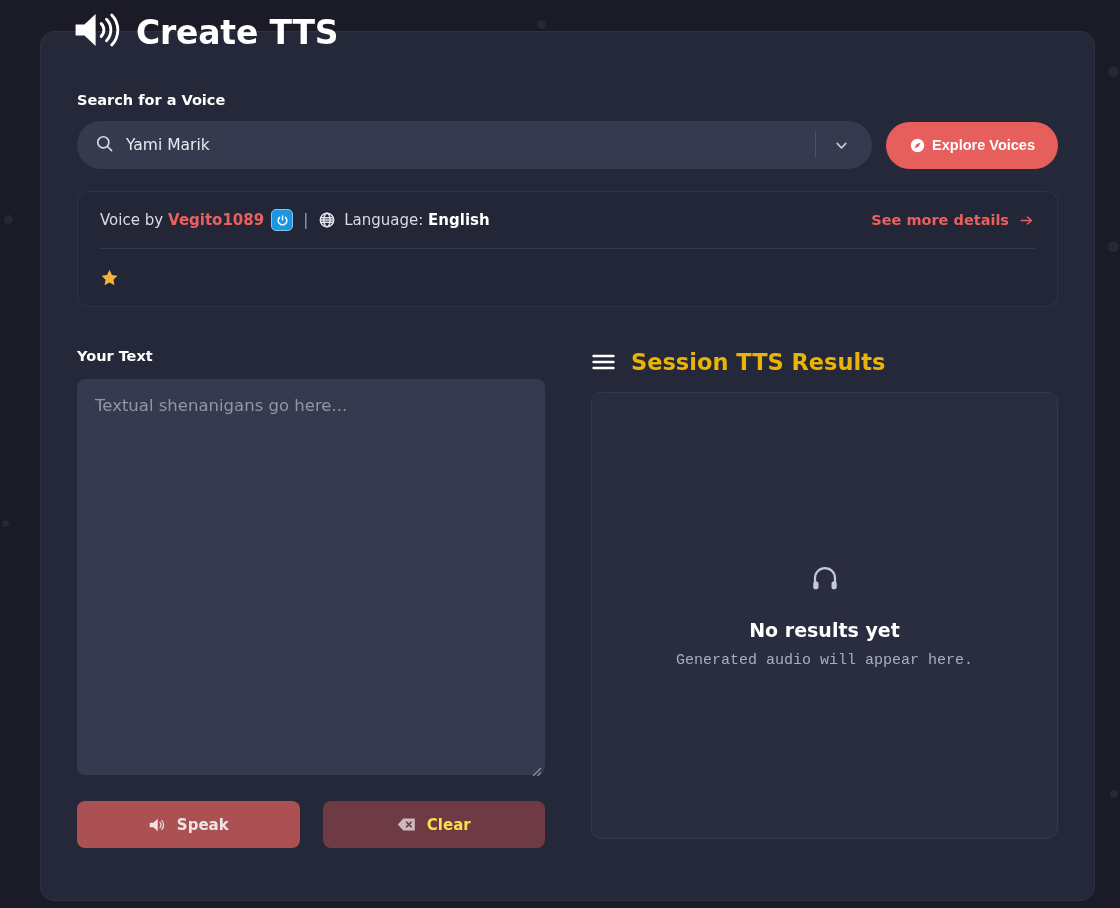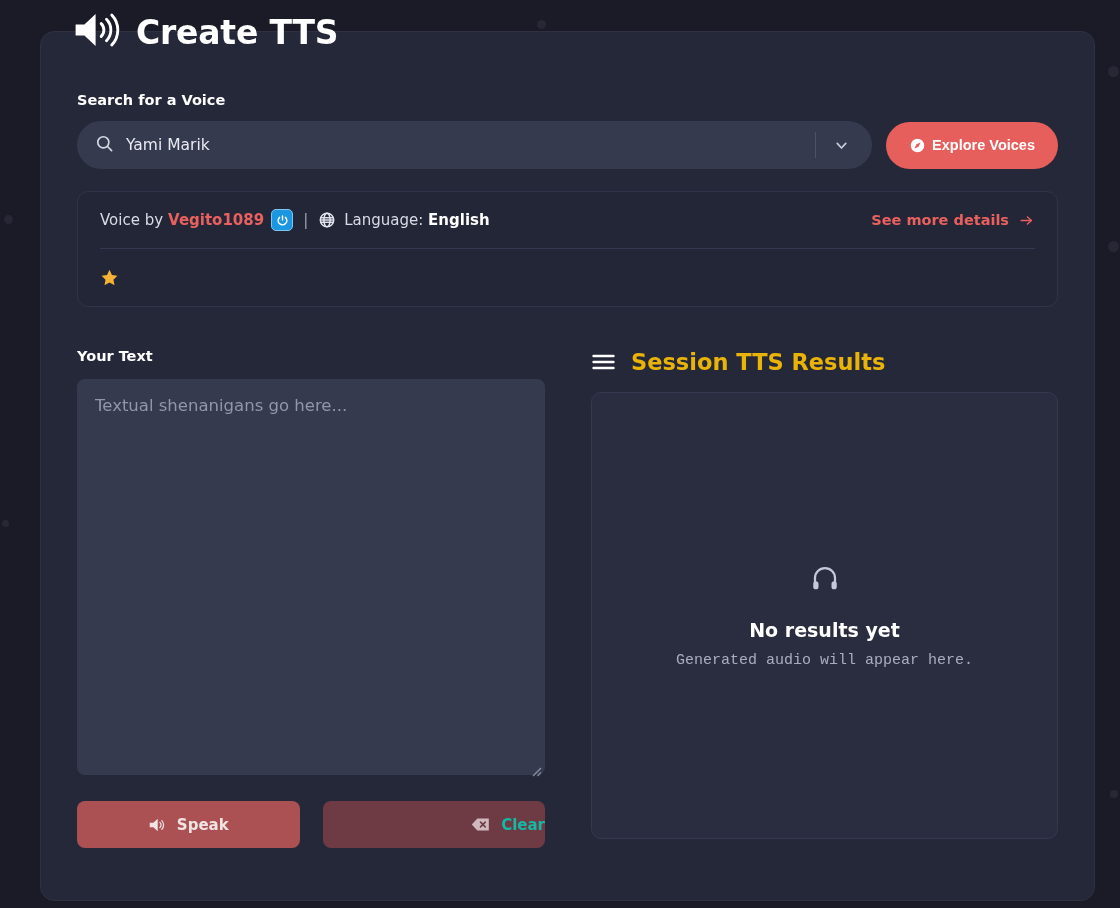--- a/index.html
+++ b/index.html
@@ -255,21 +255,21 @@
     display: flex;
     align-items: center;
     justify-content: center;
     gap: 11px;
     font-family: "DejaVu Sans", "Liberation Sans", sans-serif;
     font-size: 15px;
     font-weight: bold;
     cursor: pointer;
   }
   .btn-speak { background: #ab5154; color: #f0e3e4; }
-  .btn-clear { background: #6e3b44; color: #14b8a6; justify-content: flex-end; }
+  .btn-clear { background: #6e3b44; color: #fde047; }
 
   .results-panel {
     height: 447px;
     background: #2a2d3f;
     border: 1px solid #343850;
     border-radius: 10px;
     display: flex;
     flex-direction: column;
     align-items: center;
     justify-content: center;

